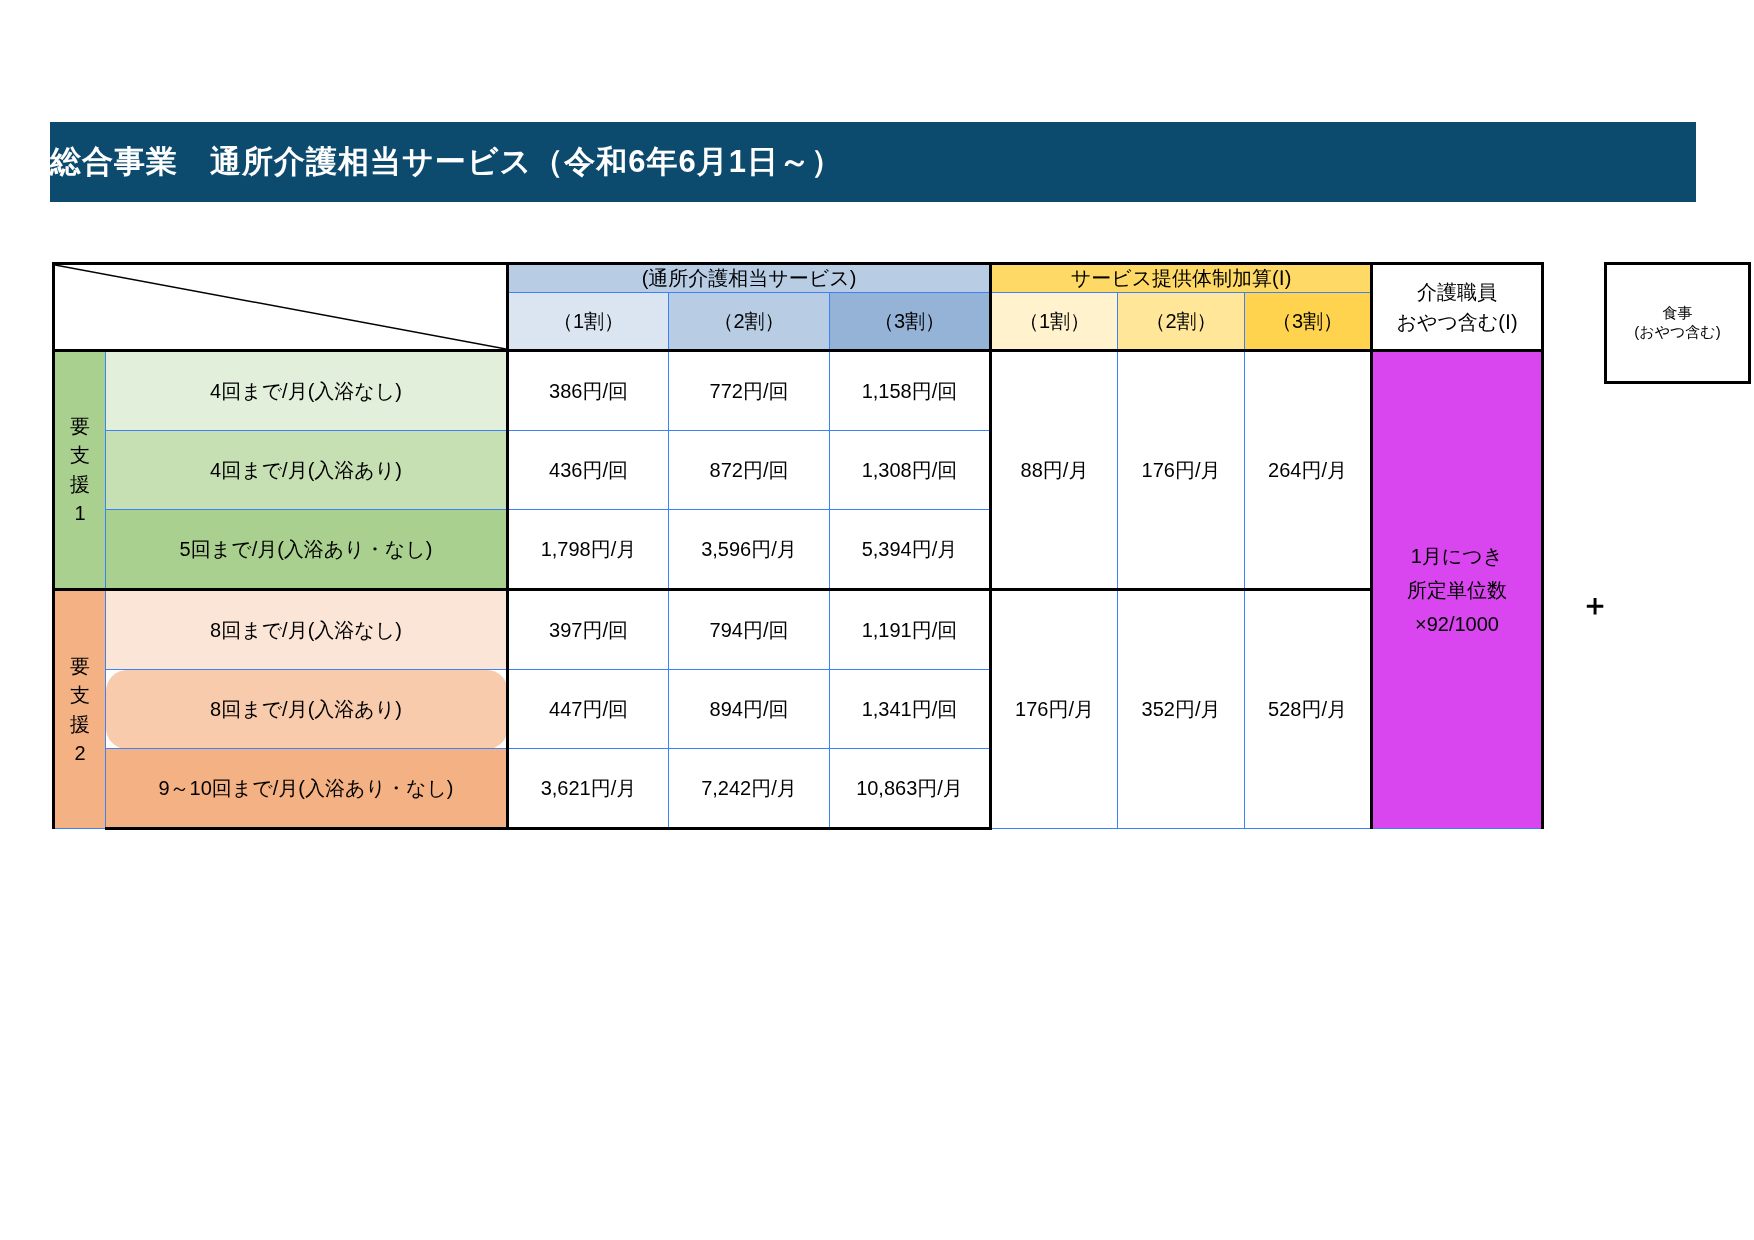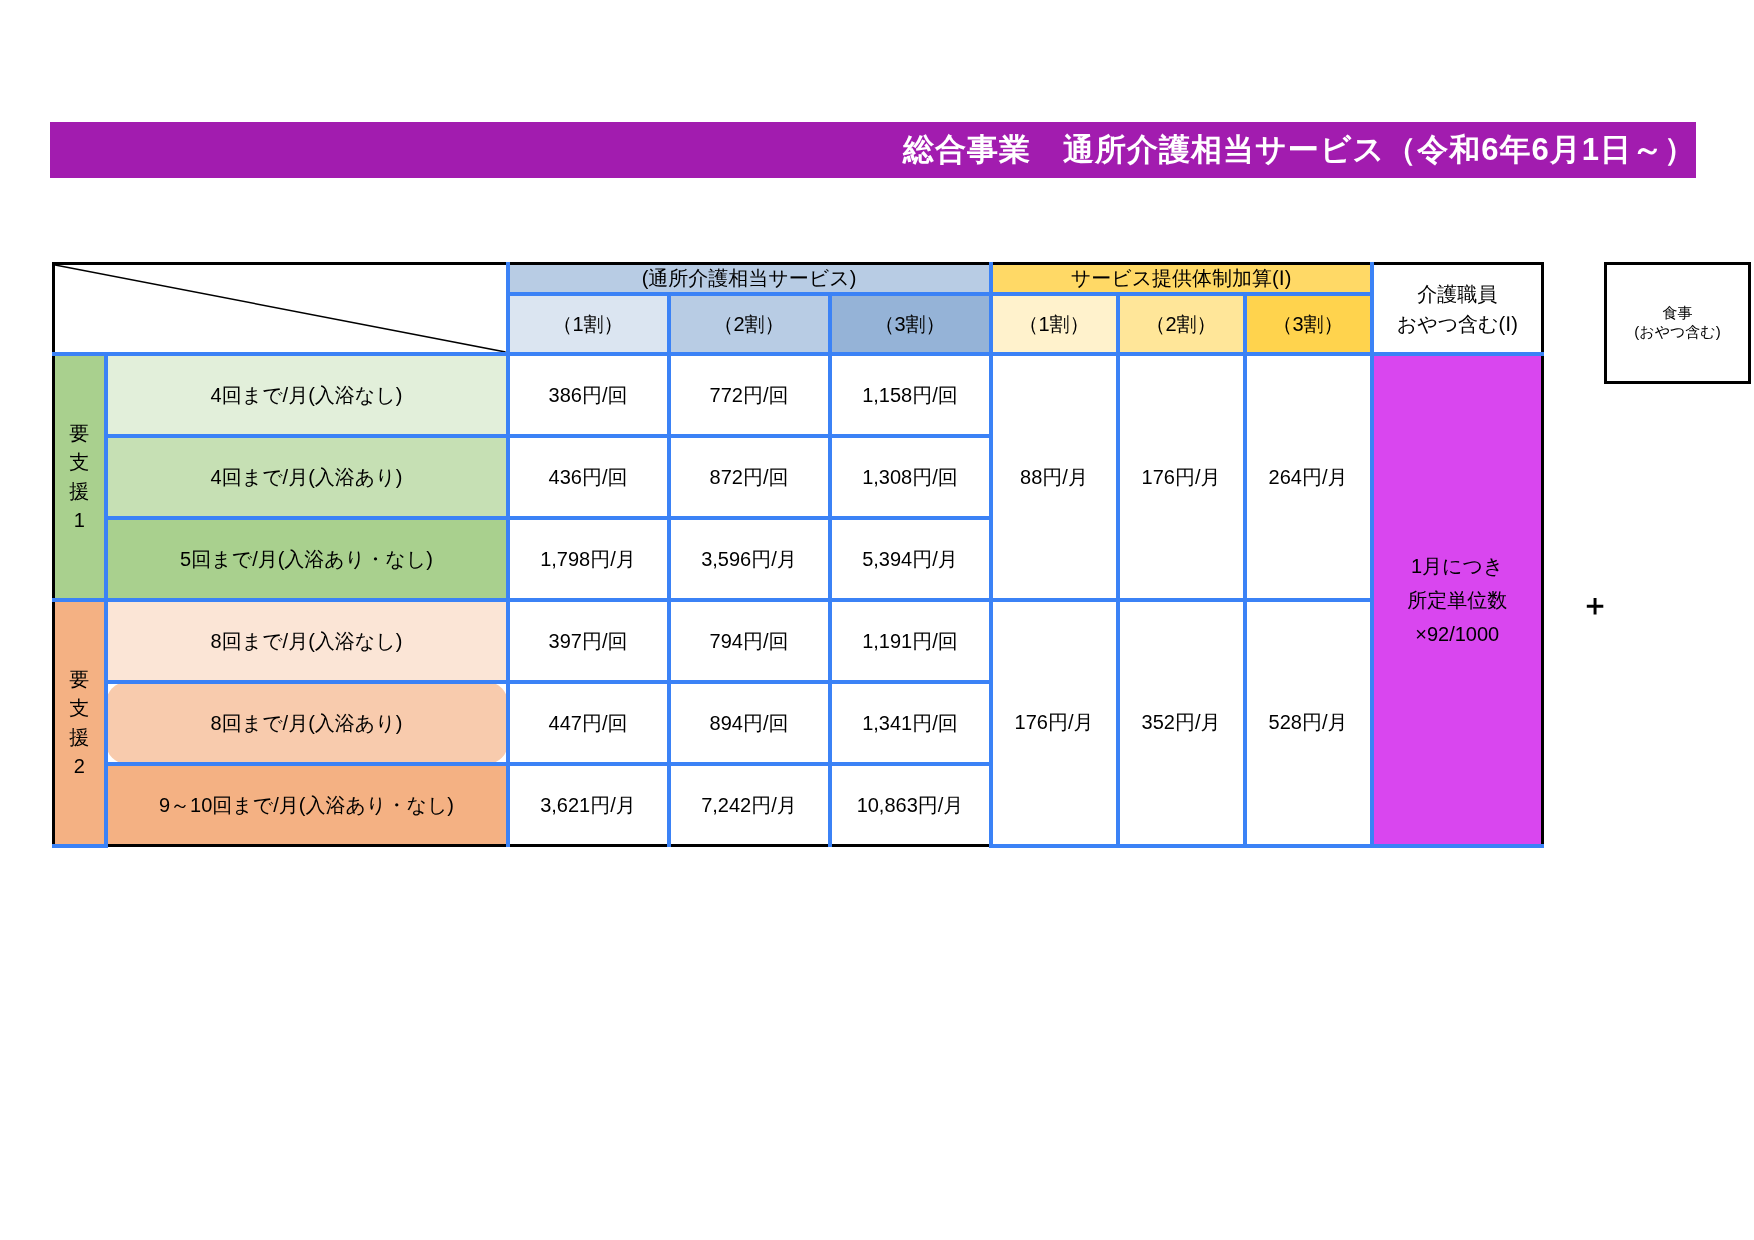--- a/index.html
+++ b/index.html
@@ -15,43 +15,43 @@
     position: relative;
     overflow: hidden;
   }
 
   
   #title-banner {
     position: absolute;
     left: 50px;
     top: 122px;
     width: 1646px;
-    height: 56px;
-    background: #a21caf;
+    height: 80px;
+    background: #0c4a6e;
     display: flex;
     align-items: center;
-    justify-content: flex-end;
+    justify-content: flex-start;
   }
   #title-banner .title-text {
     color: #ffffff;
     font-size: 31px;
     font-weight: bold;
     letter-spacing: 1px;
   }
 
   
   #main-table {
     position: absolute;
     left: 52px;
     top: 262px;
     border-collapse: collapse;
     table-layout: fixed;
   }
   #main-table td, #main-table th {
-    border: 4px solid #3b82f6;
+    border: 1px solid #3b82f6;
     padding: 0;
     text-align: center;
     vertical-align: middle;
     font-weight: normal;
     font-size: 20px;
   }
 
   
   .frame-left   { border-left: 3px solid #000 !important; }
   .frame-right  { border-right: 3px solid #000 !important; }

